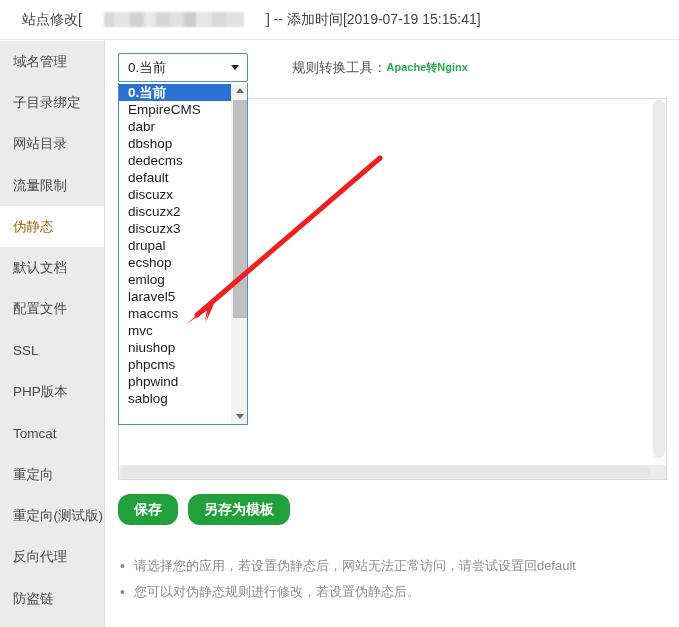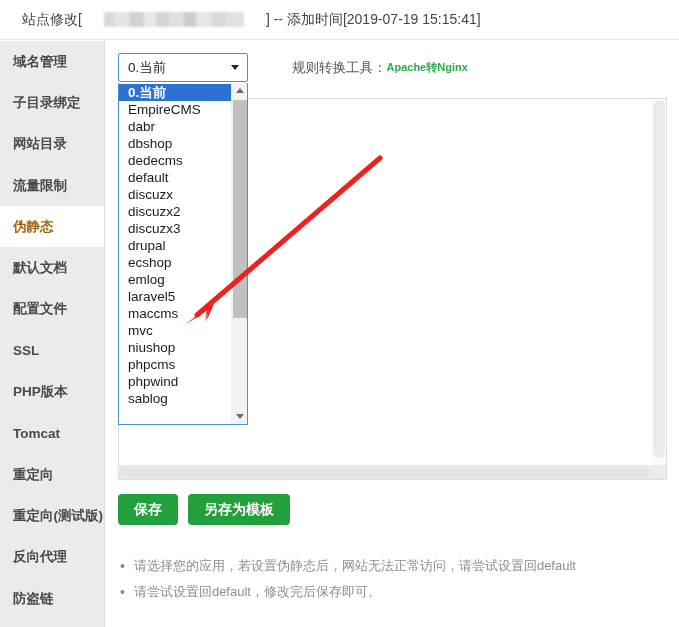--- a/index.html
+++ b/index.html
@@ -70,21 +70,20 @@
   }
   .sidebar-item {
     height: 41.3px;
     display: flex;
     align-items: center;
     padding-left: 13px;
     font-size: 13.5px;
     color: #4a4a4a;
     white-space: nowrap;
     cursor: pointer;
-    font-weight: bold;
   }
   .sidebar-item.active {
     background: #ffffff;
     color: #a16207;
   }
 
   
   .main {
     position: absolute;
     left: 106px; top: 41px;
@@ -258,21 +257,21 @@
   .btn-row {
     position: absolute;
     left: 12px; top: 453px;
     display: flex;
     gap: 10px;
   }
   .btn {
     background: #22a03c;
     color: #ffffff;
     border: none;
-    border-radius: 4px;
+    border-radius: 12px;
     font-size: 14px;
     font-weight: bold;
     font-family: "Liberation Sans", "DejaVu Sans", sans-serif;
     padding: 0 16px;
     height: 31px;
     line-height: 31px;
     cursor: pointer;
     white-space: nowrap;
   }
 
@@ -428,21 +427,21 @@
       <button class="btn">另存为模板</button>
     </div>
 
     <div class="help" id="helplist">
         <div class="help-item">
           <span class="help-bullet">•</span>
           <span>请选择您的应用，若设置伪静态后，网站无法正常访问，请尝试设置回default</span>
         </div>
         <div class="help-item">
           <span class="help-bullet">•</span>
-          <span>请尝试设置回default，修改完后保存即可。</span>
+          <span>您可以对伪静态规则进行修改，若设置伪静态后。</span>
         </div>
       </div>
 
   </div>
 
   <svg class="arrow-svg" viewBox="0 0 679 627">
     <line x1="380" y1="158" x2="197" y2="315" stroke="#f02020" stroke-width="5" stroke-linecap="round"></line>
     <polygon points="186,324 212,303 205,321 207,310" fill="#f02020"></polygon>
     <polygon points="185,325 214,304 206,322 209,309" fill="#f02020"></polygon>
   </svg>

